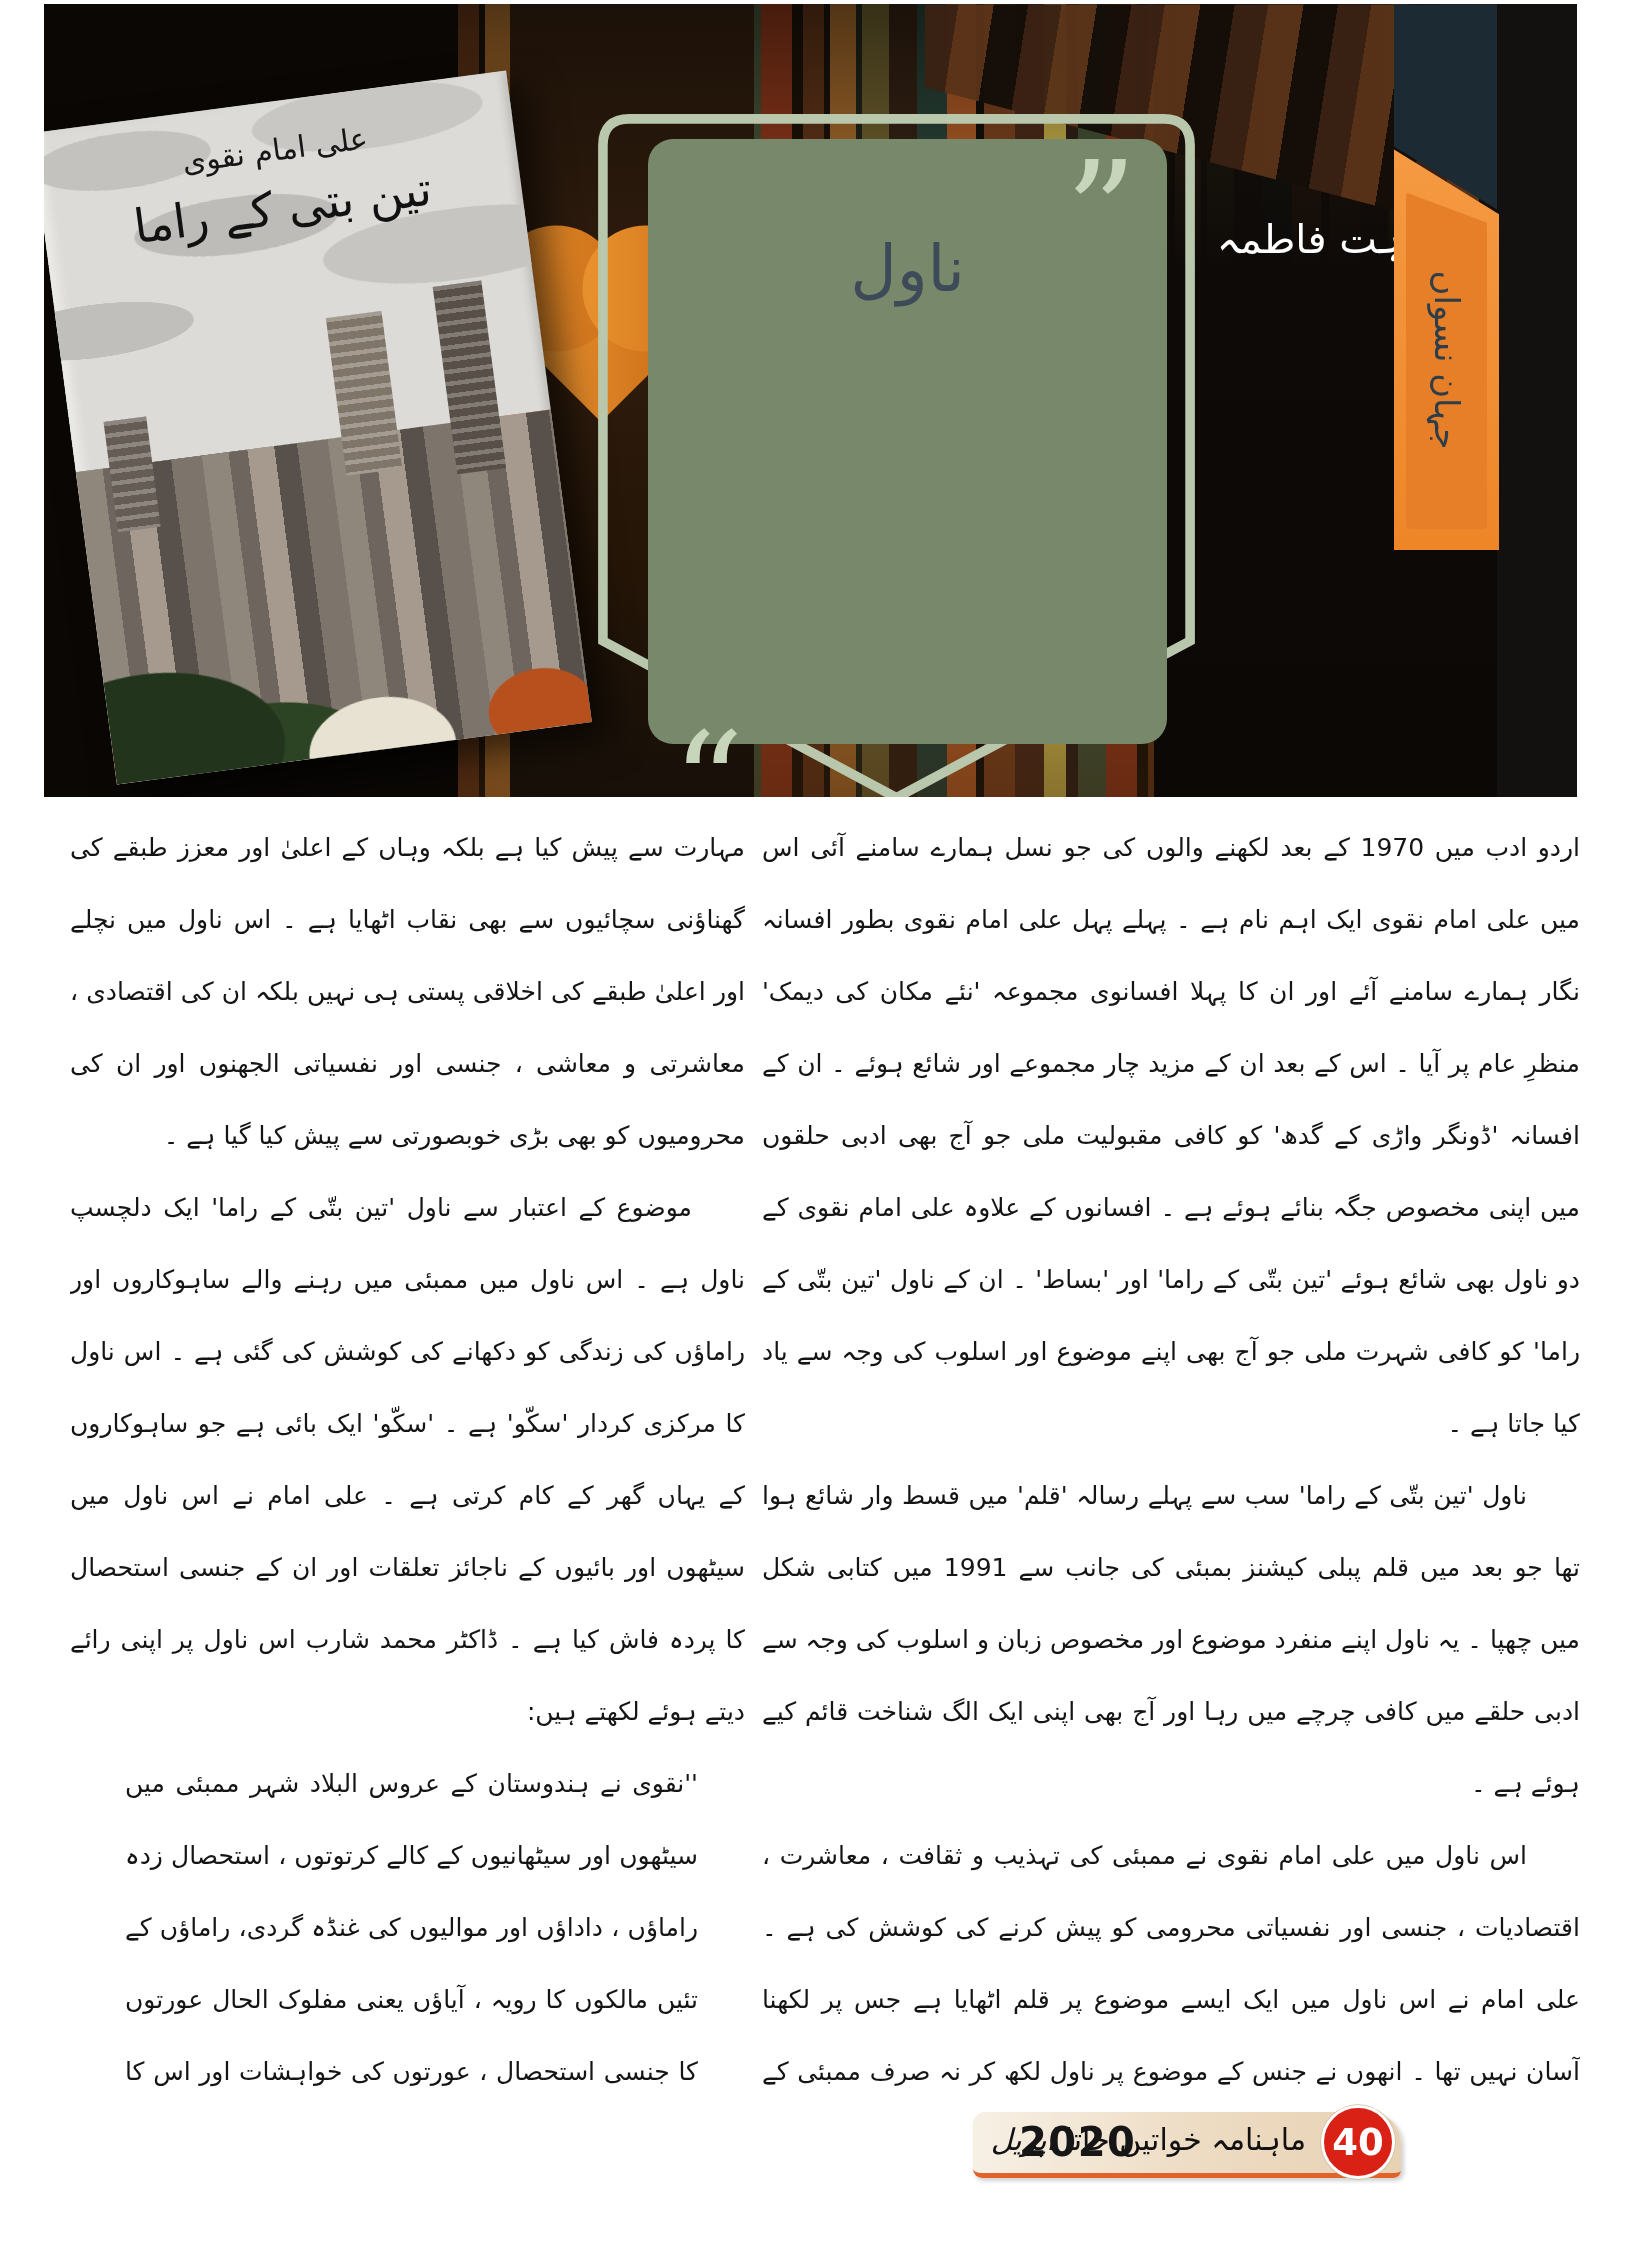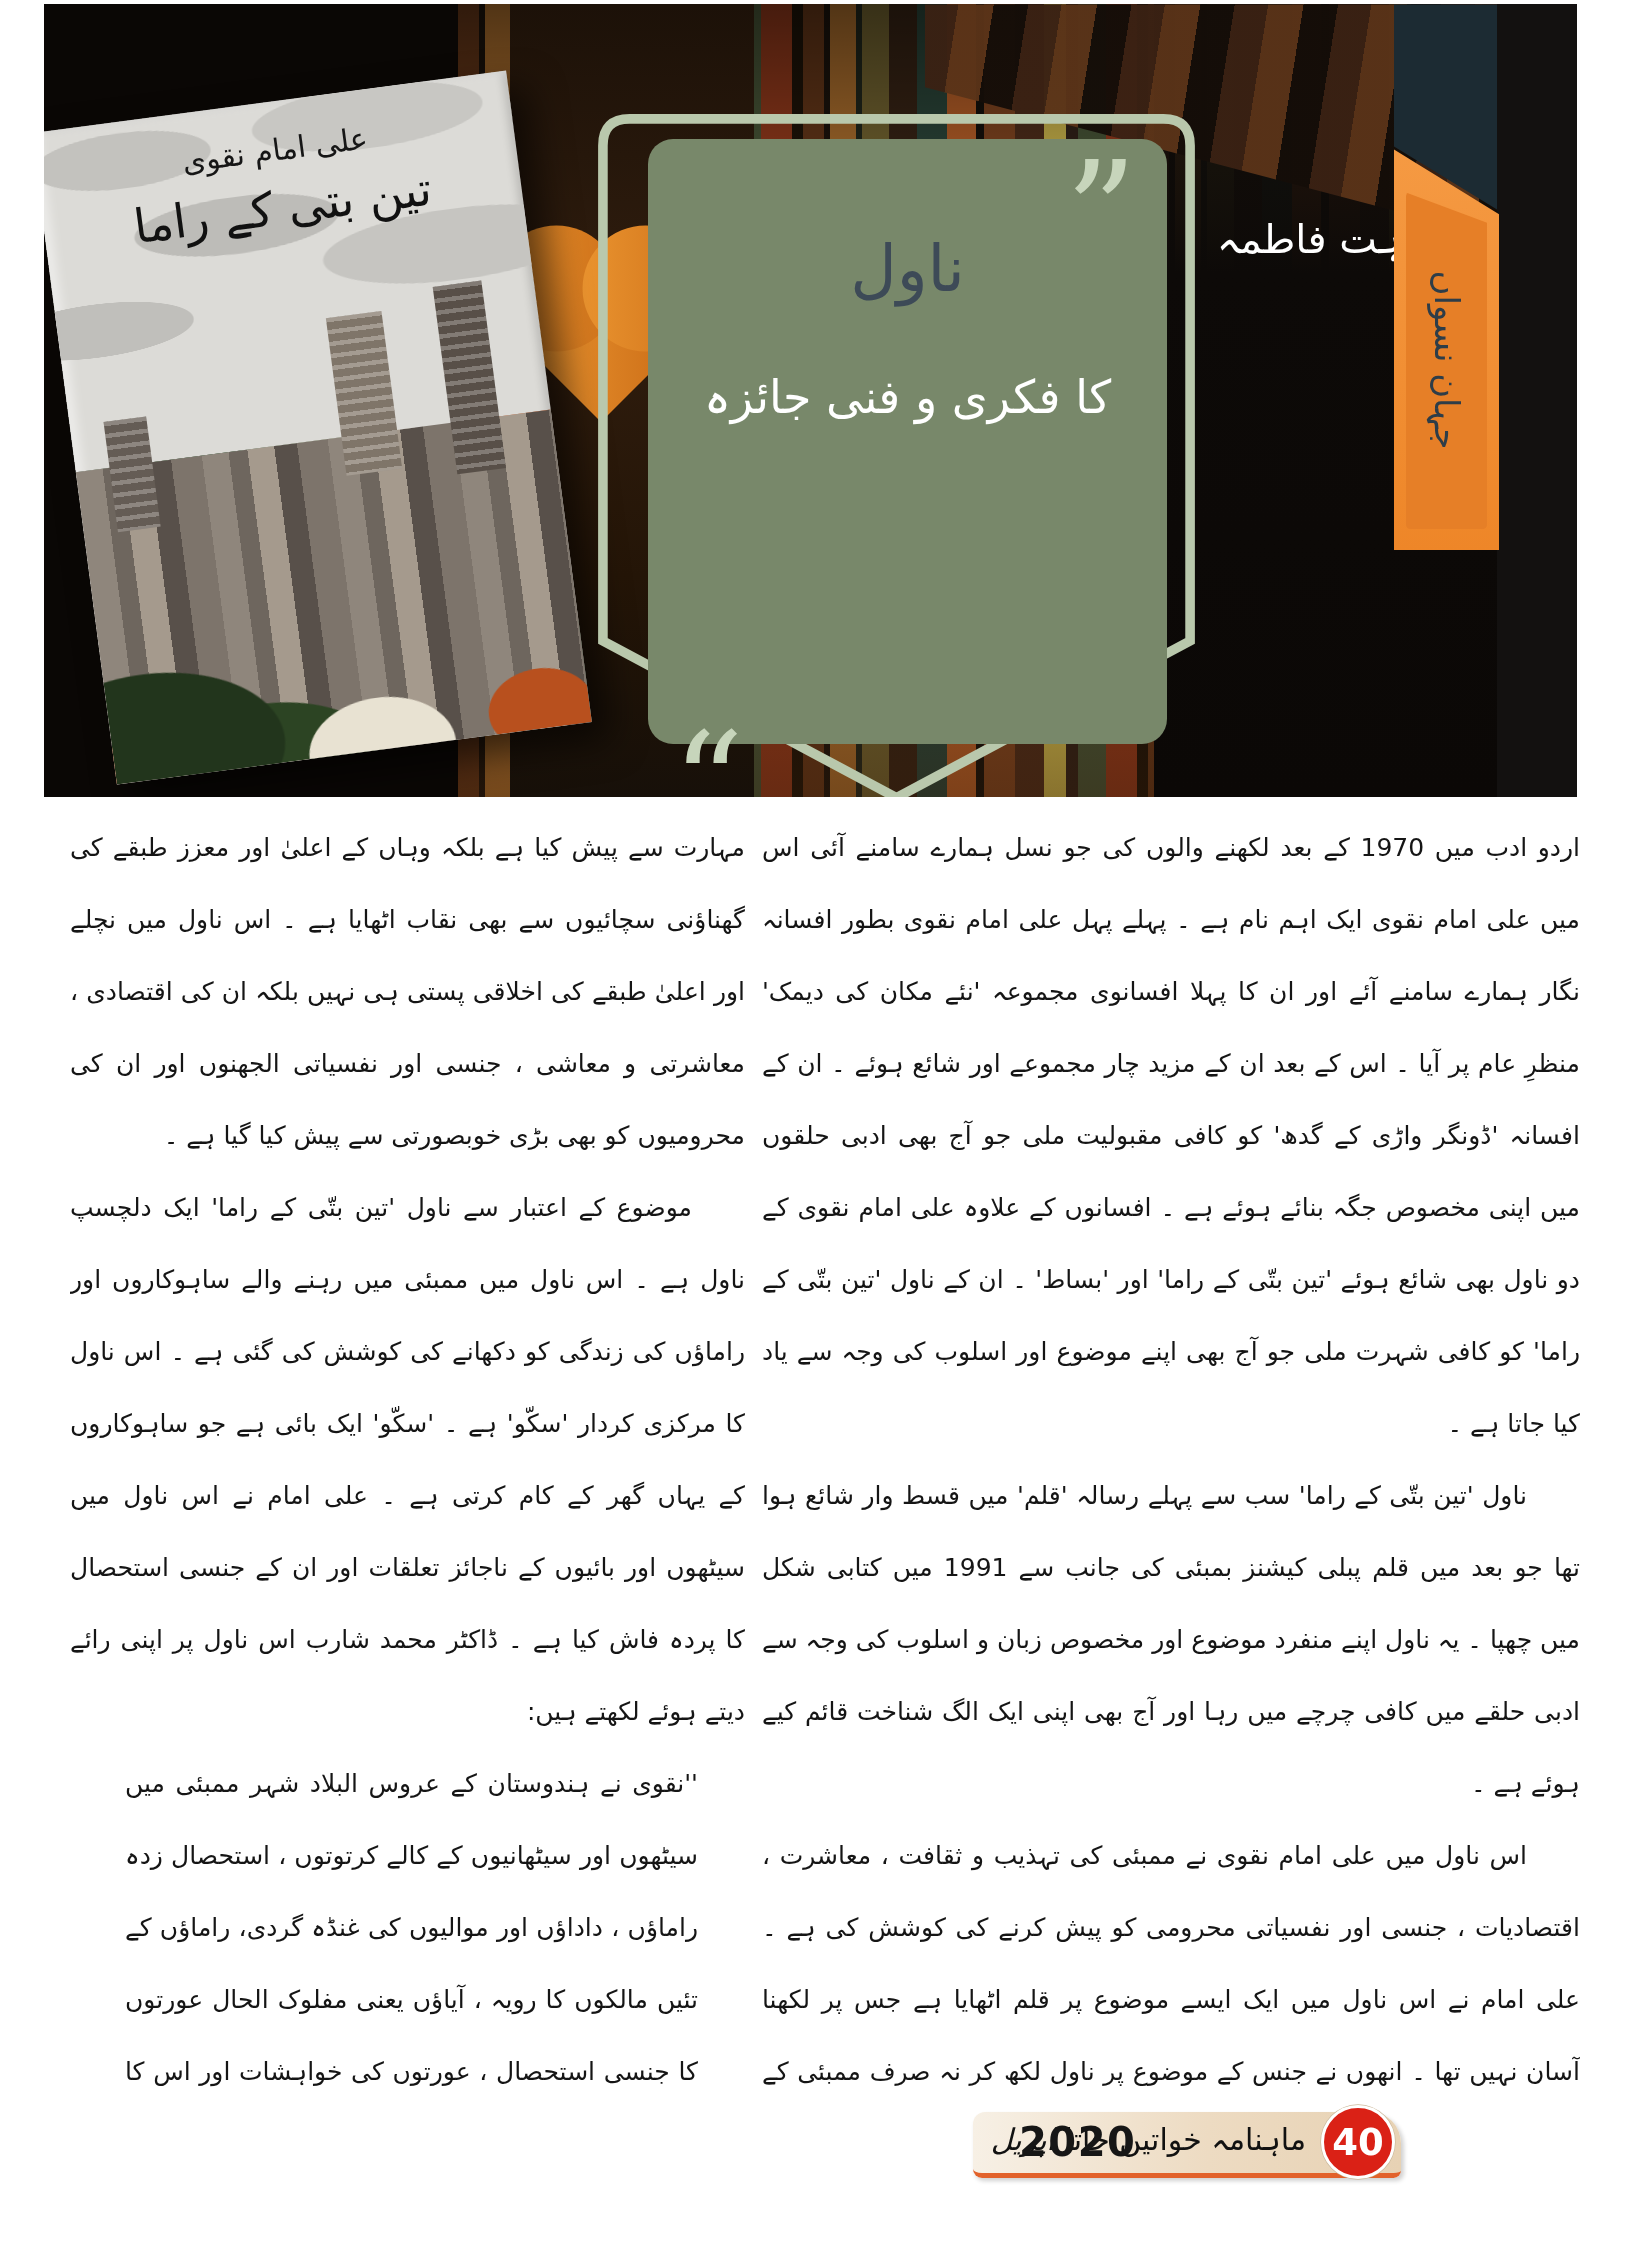--- a/index.html
+++ b/index.html
@@ -120,21 +120,20 @@
       <div class="cover-title">تین بتی کے راما</div>
     </div>
 
     <svg class="outline-svg" width="599" height="696" viewBox="0 0 810 940">
       <path d="M 8 46 Q 8 10 44 10 L 766 10 Q 802 10 802 46 L 802 716 L 405 928 L 8 716 Z" fill="none" stroke="#b9c8ac" stroke-width="13"></path>
     </svg>
 
     <div class="title-card">
       <span class="qmark qmark-top">”</span>
       <div class="card-kicker">ناول</div>
-      <div class="card-subtitle">کا فکری و فنی جائزہ</div>
       <span class="qmark qmark-bottom">”</span>
     </div>
 
     <div class="author-name">نزہت فاطمہ</div>
 
     <div class="teal-corner"></div>
     <div class="section-tab">
       <div class="tab-inner"></div>
       <div class="tab-text">جہان نسواں</div>
     </div>

